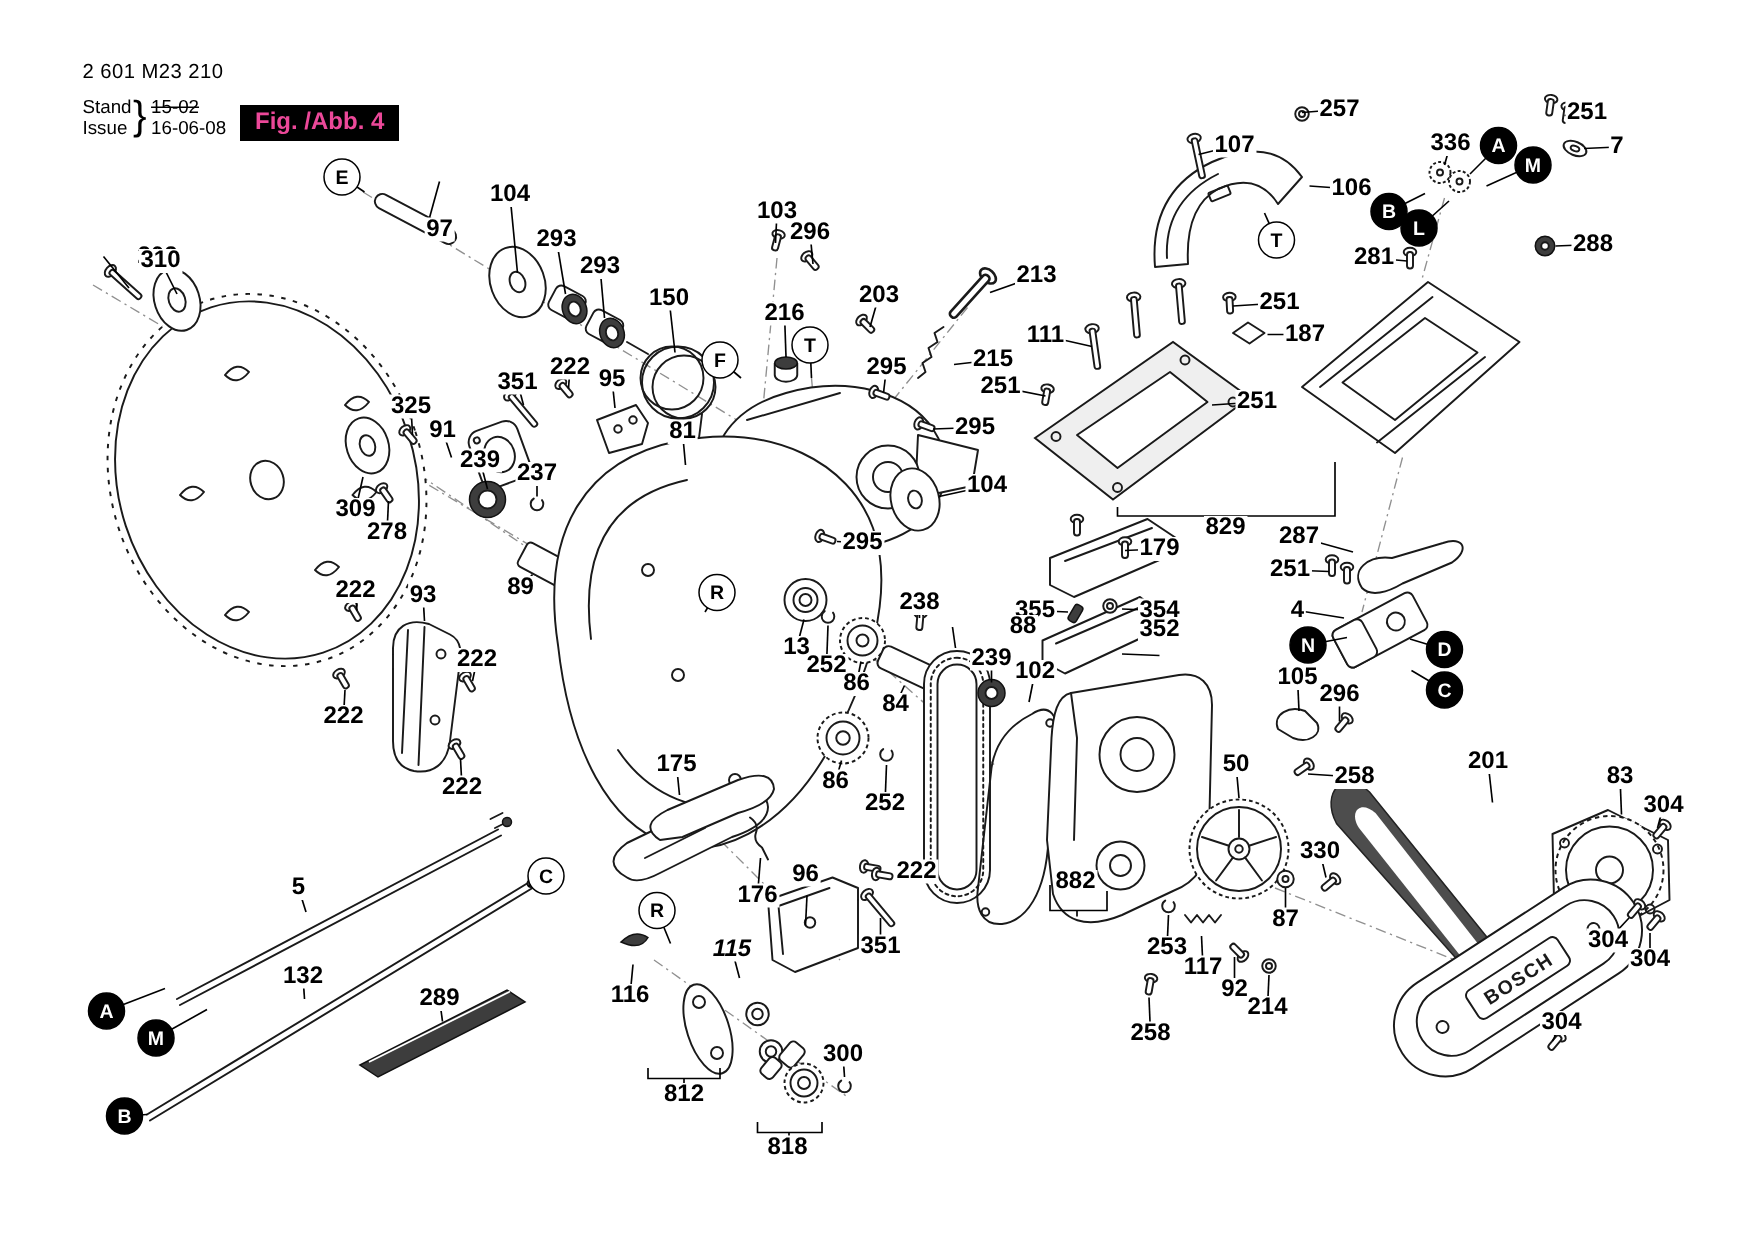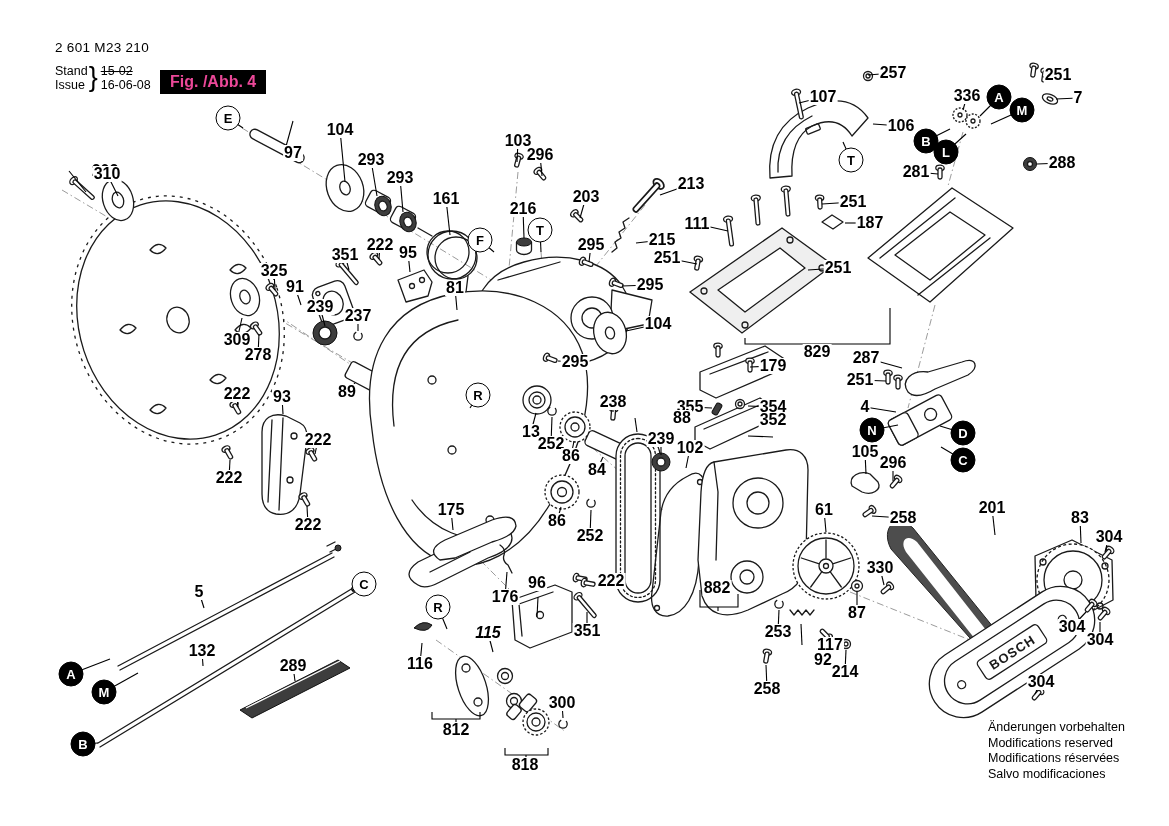--- a/index.html
+++ b/index.html
@@ -540,34 +540,28 @@
       </div>
       <div class="brace">}</div>
       <div class="rev-dates">
         <div class="struck">15-02</div>
         <div>16-06-08</div>
       </div>
     </div>
   </div>
   <div id="figbox">Fig. /Abb. 4</div>
 
-  <div id="footer">
-    <div>Änderungen vorbehalten</div>
-    <div>Modifications reserved</div>
-    <div>Modifications réservées</div>
-    <div>Salvo modificaciones</div>
-  </div>
 
 <div class="plabel" style="left: 69px; top: 171px; margin-left: 36px;">202</div>
     <div class="plabel" style="left: 107px; top: 174px;">310</div>
     <div class="plabel" style="left: 293px; top: 121px; margin-top: 32px;">97</div>
     <div class="plabel" style="left: 340px; top: 130px;">104</div>
     <div class="plabel" style="left: 371px; top: 160px;">293</div>
     <div class="plabel" style="left: 400px; top: 178px;">293</div>
-    <div class="plabel" style="left: 446px; top: 199px;">161</div>
+    <div class="plabel" style="left: 446px; top: 199px;">150</div>
     <div class="plabel" style="left: 518px; top: 141px;">103</div>
     <div class="plabel" style="left: 540px; top: 155px;">296</div>
     <div class="plabel" style="left: 523px; top: 209px;">216</div>
     <div class="plabel" style="left: 586px; top: 197px;">203</div>
     <div class="plabel" style="left: 691px; top: 184px;">213</div>
     <div class="plabel" style="left: 662px; top: 240px;">215</div>
     <div class="plabel" style="left: 591px; top: 245px;">295</div>
     <div class="plabel" style="left: 667px; top: 258px;">251</div>
     <div class="plabel" style="left: 650px; top: 285px;">295</div>
     <div class="plabel" style="left: 697px; top: 224px;">111</div>
@@ -586,33 +580,33 @@
     <div class="plabel" style="left: 866px; top: 358px;">287</div>
     <div class="plabel" style="left: 860px; top: 380px;">251</div>
     <div class="plabel" style="left: 865px; top: 407px;">4</div>
     <div class="plabel" style="left: 773px; top: 366px;">179</div>
     <div class="plabel" style="left: 690px; top: 407px;">355</div>
     <div class="plabel" style="left: 773px; top: 407px;">354</div>
     <div class="plabel" style="left: 773px; top: 420px;">352</div>
     <div class="plabel" style="left: 690px; top: 448px;">102</div>
     <div class="plabel" style="left: 865px; top: 452px;">105</div>
     <div class="plabel" style="left: 893px; top: 463px;">296</div>
-    <div class="plabel" style="left: 824px; top: 510px;">61</div>
+    <div class="plabel" style="left: 824px; top: 510px;">50</div>
     <div class="plabel" style="left: 903px; top: 518px;">258</div>
     <div class="plabel" style="left: 992px; top: 508px;">201</div>
     <div class="plabel" style="left: 1080px; top: 518px;">83</div>
     <div class="plabel" style="left: 1109px; top: 537px;">304</div>
     <div class="plabel" style="left: 880px; top: 568px;">330</div>
     <div class="plabel" style="left: 857px; top: 613px;">87</div>
     <div class="plabel" style="left: 1072px; top: 627px;">304</div>
     <div class="plabel" style="left: 1100px; top: 640px;">304</div>
     <div class="plabel" style="left: 1041px; top: 682px;">304</div>
     <div class="plabel" style="left: 717px; top: 588px;">882</div>
     <div class="plabel" style="left: 778px; top: 632px;">253</div>
-    <div class="plabel" style="left: 802px; top: 645px; margin-left: 28px;">117</div>
+    <div class="plabel" style="left: 802px; top: 645px;">117</div>
     <div class="plabel" style="left: 823px; top: 660px;">92</div>
     <div class="plabel" style="left: 845px; top: 672px;">214</div>
     <div class="plabel" style="left: 767px; top: 689px;">258</div>
     <div class="plabel" style="left: 274px; top: 271px;">325</div>
     <div class="plabel" style="left: 295px; top: 287px;">91</div>
     <div class="plabel" style="left: 320px; top: 307px;">239</div>
     <div class="plabel" style="left: 358px; top: 316px;">237</div>
     <div class="plabel" style="left: 380px; top: 245px;">222</div>
     <div class="plabel" style="left: 345px; top: 255px;">351</div>
     <div class="plabel" style="left: 408px; top: 253px;">95</div>

